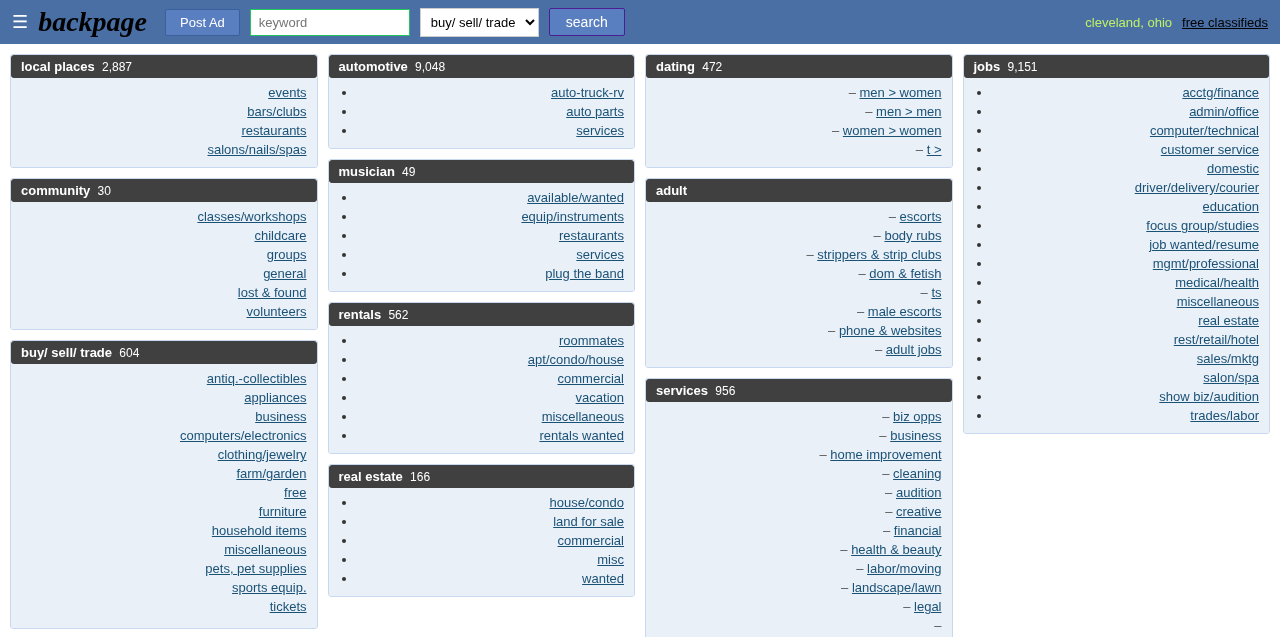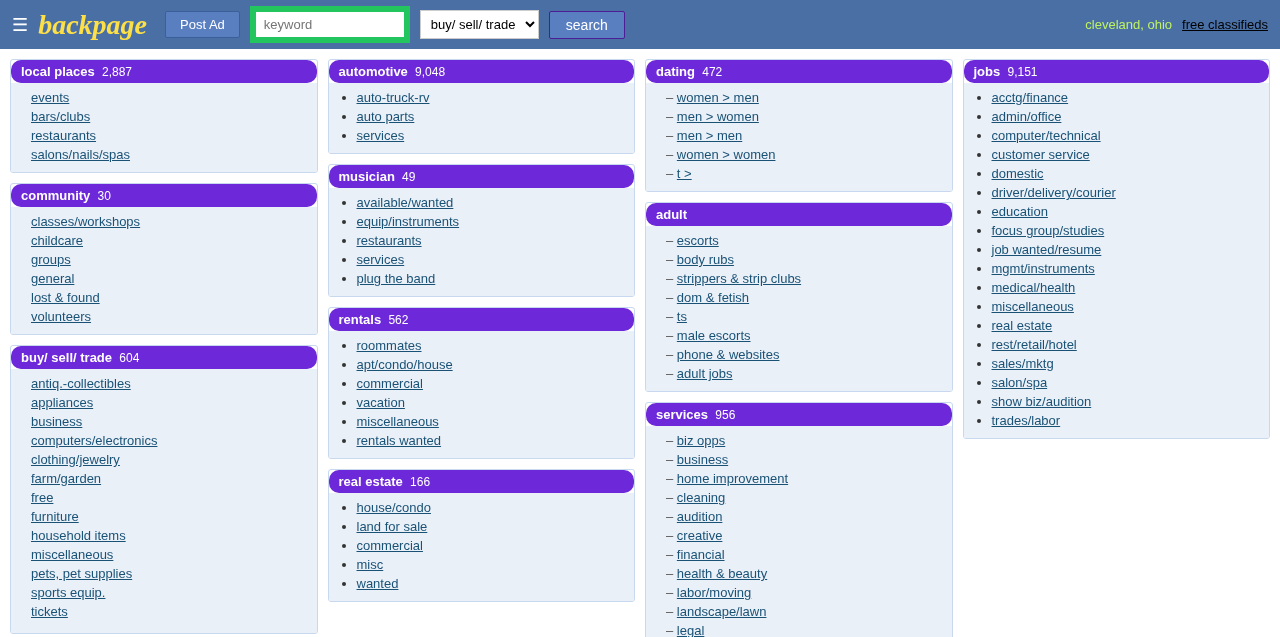--- a/index.html
+++ b/index.html
@@ -14,38 +14,38 @@
       gap: 10px;
     }
     #header .menu-icon {
       color: #fff;
       font-size: 18px;
       cursor: pointer;
     }
     #header .logo {
       font-family: Georgia, serif;
       font-size: 28px;
-      color: #fde047;
+      color: #000000;
       font-style: italic;
       font-weight: bold;
       margin-right: 8px;
     }
     #header .post-ad-btn {
       background: #5a7fc0;
       color: #fff;
       border: 1px solid #3a5f9a;
       padding: 5px 14px;
       font-size: 13px;
       cursor: pointer;
       border-radius: 2px;
     }
     #header .keyword-input {
       padding: 5px 8px;
       font-size: 13px;
-      border: 6px solid #22c55e;
+      border: 1px solid #22c55e;
       width: 160px;
       color: #999;
     }
     #header .category-select {
       padding: 5px 6px;
       font-size: 13px;
       border: 1px solid #ccc;
       background: #fff;
     }
     #header .search-btn {
@@ -77,42 +77,43 @@
     }
 
     .column {
       flex: 1;
       display: flex;
       flex-direction: column;
       gap: 10px;
     }
 
     .section-header {
-      background: #6d28d9;
+      background: #404040;
       color: #fff;
       padding: 4px 10px;
-      border-radius: 10px;
+      border-radius: 3px;
       font-size: 13px;
       font-weight: bold;
     }
     .section-header .count {
       font-weight: normal;
       font-size: 12px;
     }
 
     .section-box {
       border: 1px solid #c8d8ee;
       border-radius: 3px;
       overflow: hidden;
     }
 
     .section-list {
       list-style: none;
       padding: 5px 10px 8px 20px;
       background: #eaf0f8;
+      text-align: right;
     }
     .section-list li {
       padding: 2px 0;
     }
     .section-list li a {
       color: #1a5276;
       text-decoration: underline;
       font-size: 13px;
       cursor: pointer;
     }
@@ -271,21 +272,20 @@
   </div>
 
   <div class="column">
 
     <div class="section-box">
       <div class="section-header">
         <span>dating</span>
         &nbsp;<span class="count">472</span>
       </div>
       <ul class="section-list dash">
-        <li><a>women &gt; men</a></li>
         <li><a>men &gt; women</a></li>
         <li><a>men &gt; men</a></li>
         <li><a>women &gt; women</a></li>
         <li><a>t &gt;</a></li>
       </ul>
     </div>
 
     <div class="section-box">
       <div class="section-header">
         <span>adult</span>
@@ -335,21 +335,21 @@
       <ul class="section-list bullet">
         <li><a>acctg/finance</a></li>
         <li><a>admin/office</a></li>
         <li><a>computer/technical</a></li>
         <li><a>customer service</a></li>
         <li><a>domestic</a></li>
         <li><a>driver/delivery/courier</a></li>
         <li><a>education</a></li>
         <li><a>focus group/studies</a></li>
         <li><a>job wanted/resume</a></li>
-        <li><a>mgmt/instruments</a></li>
+        <li><a>mgmt/professional</a></li>
         <li><a>medical/health</a></li>
         <li><a>miscellaneous</a></li>
         <li><a>real estate</a></li>
         <li><a>rest/retail/hotel</a></li>
         <li><a>sales/mktg</a></li>
         <li><a>salon/spa</a></li>
         <li><a>show biz/audition</a></li>
         <li><a>trades/labor</a></li>
       </ul>
     </div>

